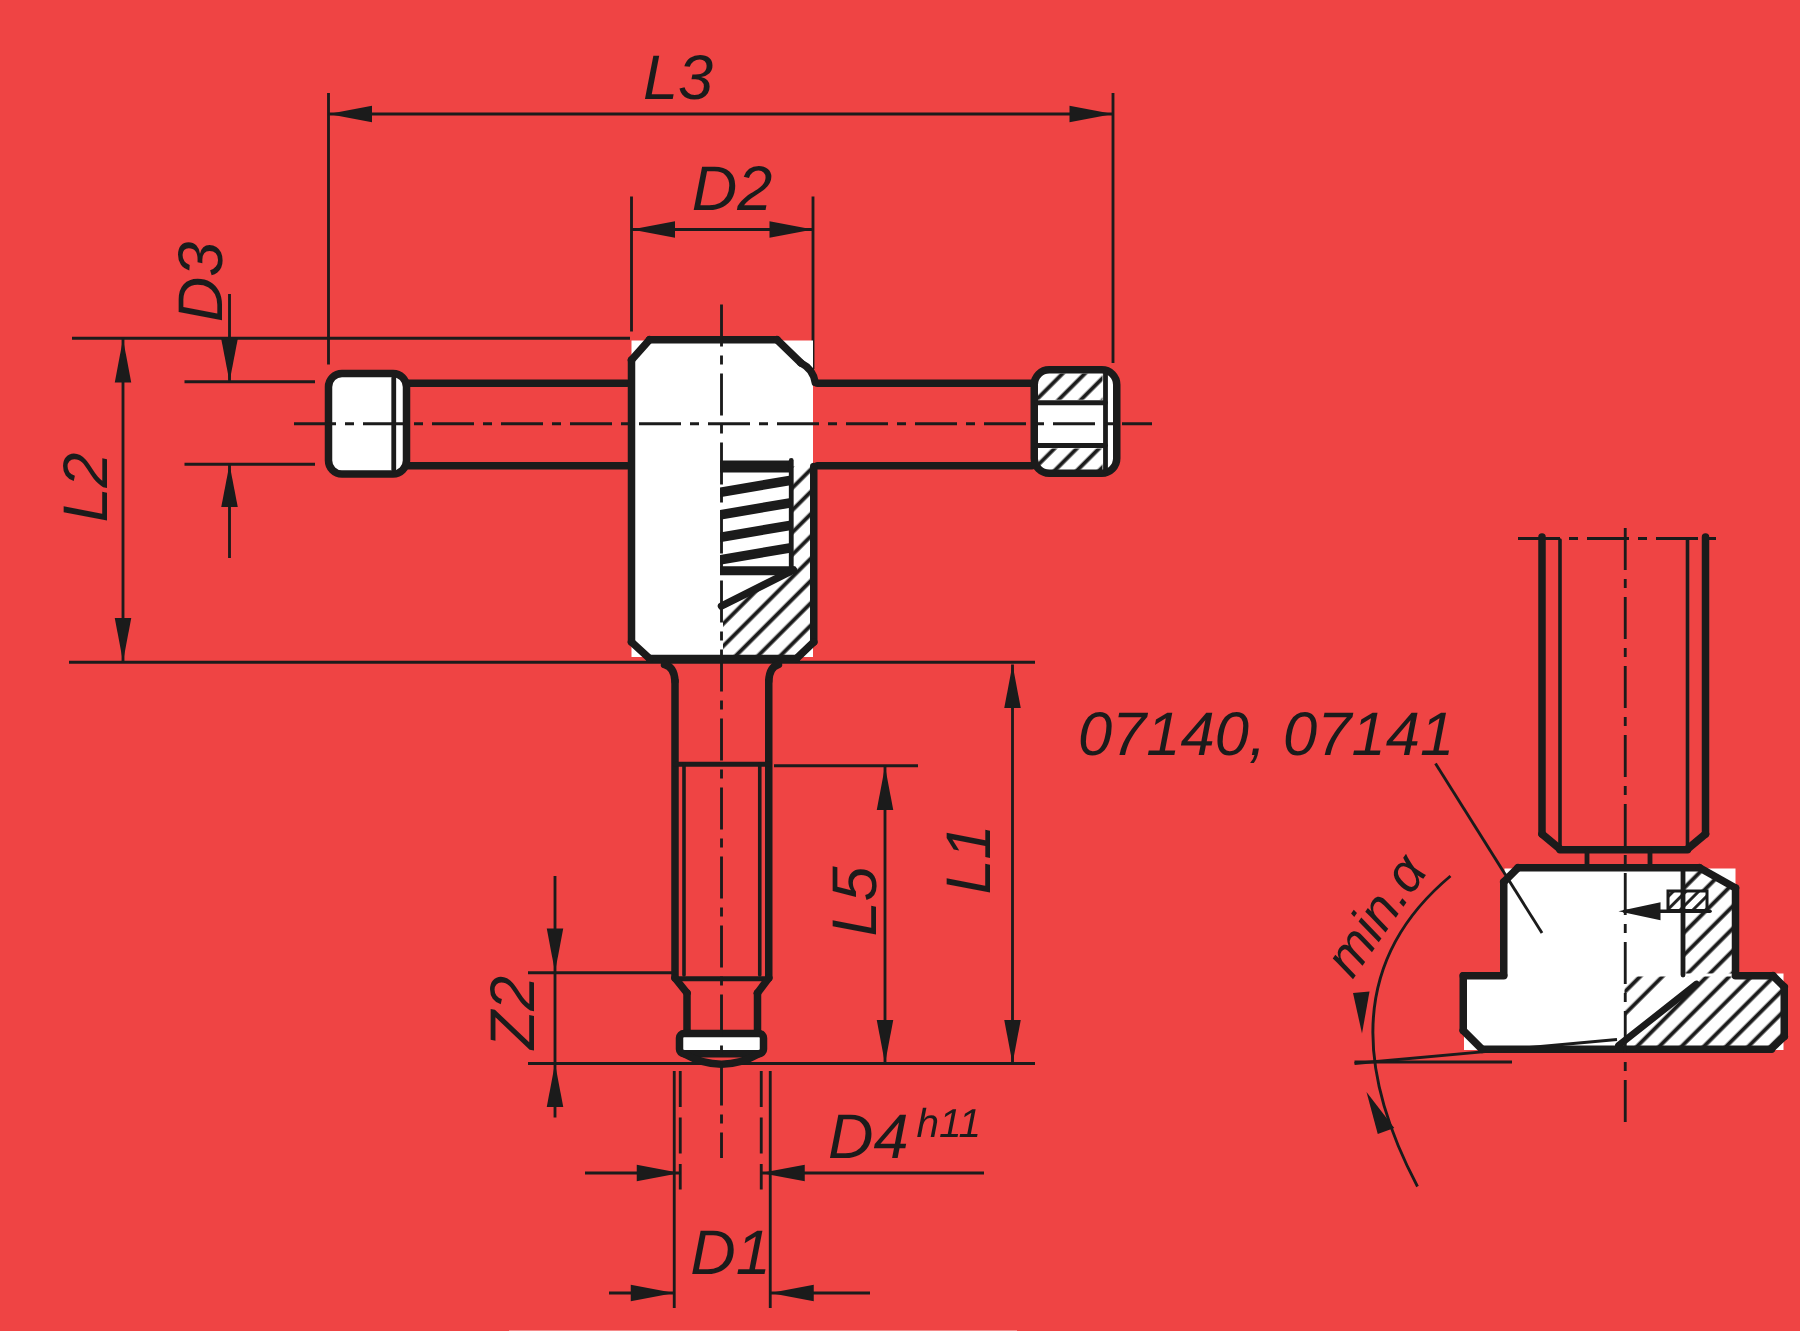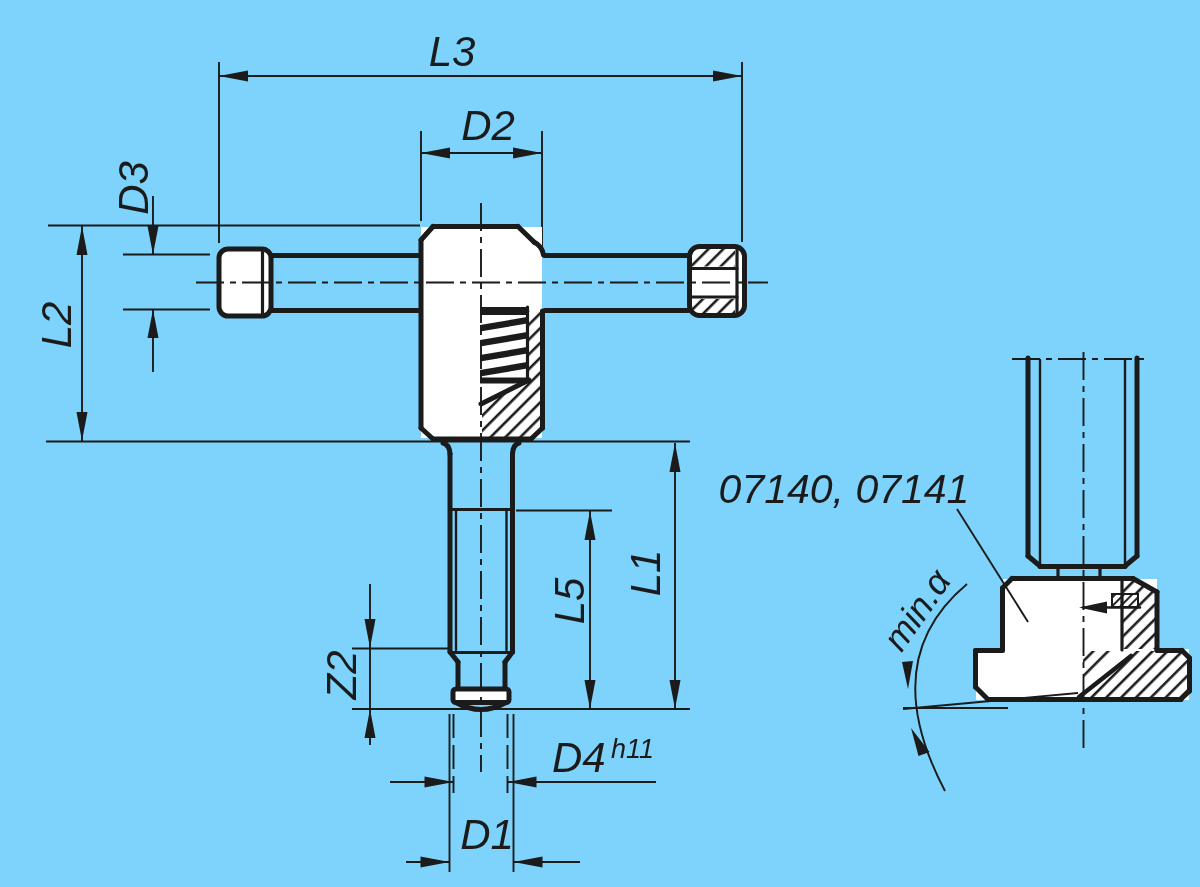--- a/index.html
+++ b/index.html
@@ -19,21 +19,21 @@
   .blk { fill:var(--ink); stroke:none; }
   .wht { fill:#ffffff; stroke:none; }
   .lbl    { font:italic 42px "Liberation Sans", sans-serif; fill:var(--ink); }
   .lbl-sm { font:italic 27px "Liberation Sans", sans-serif; fill:var(--ink); }
   .lbl-md { font:italic 36px "Liberation Sans", sans-serif; fill:var(--ink); }
   .lbl-pn { font:italic 41px "Liberation Sans", sans-serif; fill:var(--ink); }
 </style>
 </head>
 <body>
 
-<div class="canvas" style="background: #7dd3fc;">
+<div class="canvas" style="background: #ef4444;">
 <svg width="1200" height="887" viewBox="0 0 1200 887">
   <defs>
     <pattern id="h45" width="10.5" height="10.5" patternUnits="userSpaceOnUse" patternTransform="rotate(-45)">
       <line x1="0" y1="5" x2="10.5" y2="5" stroke="#1b1b1b" stroke-width="2.6"></line>
     </pattern>
     <pattern id="h45d" width="6" height="6" patternUnits="userSpaceOnUse" patternTransform="rotate(-45)">
       <line x1="0" y1="3" x2="6" y2="3" stroke="#1b1b1b" stroke-width="1.9"></line>
     </pattern>
   </defs>
 

